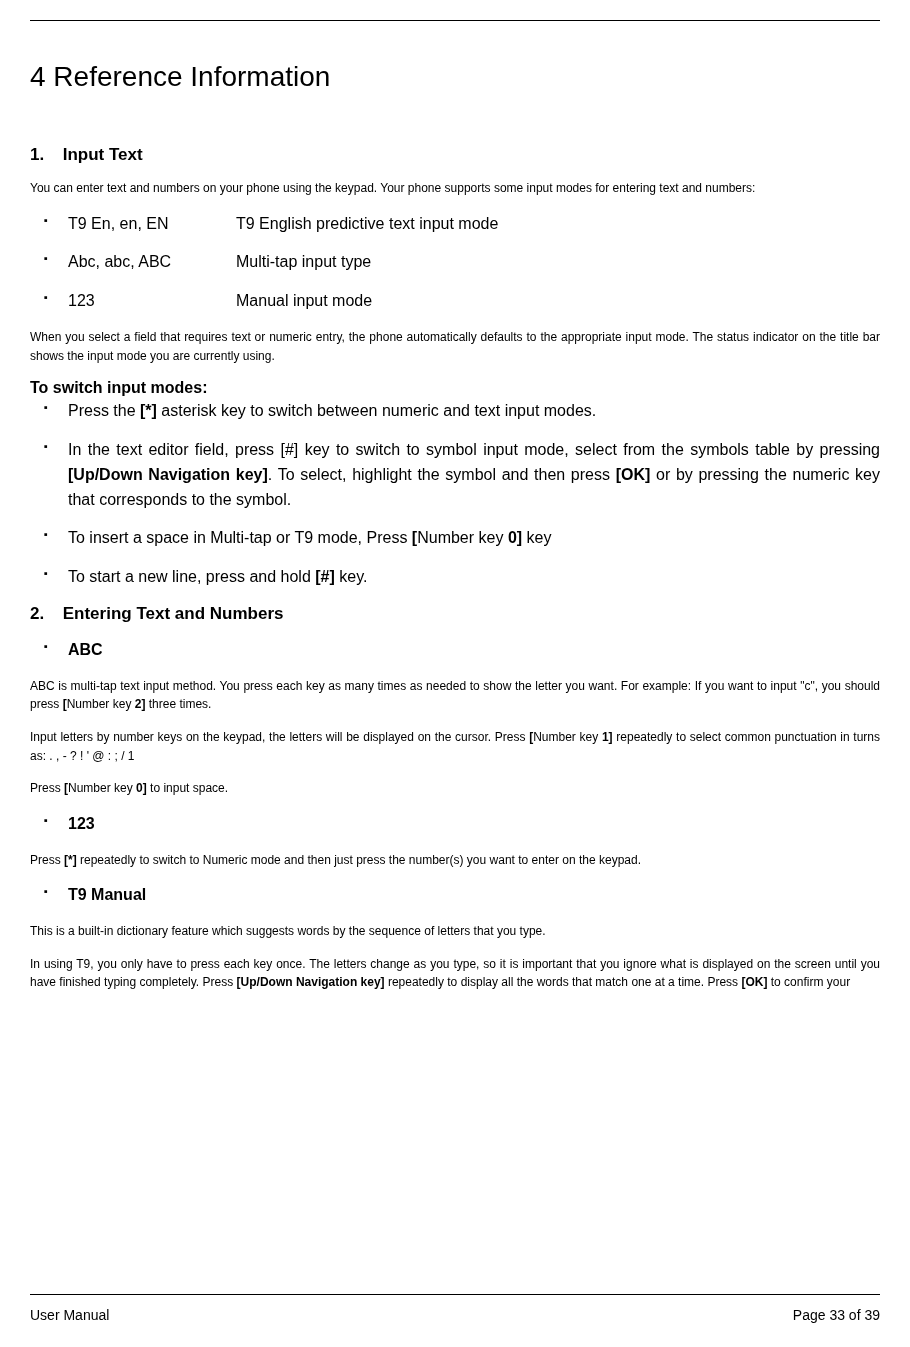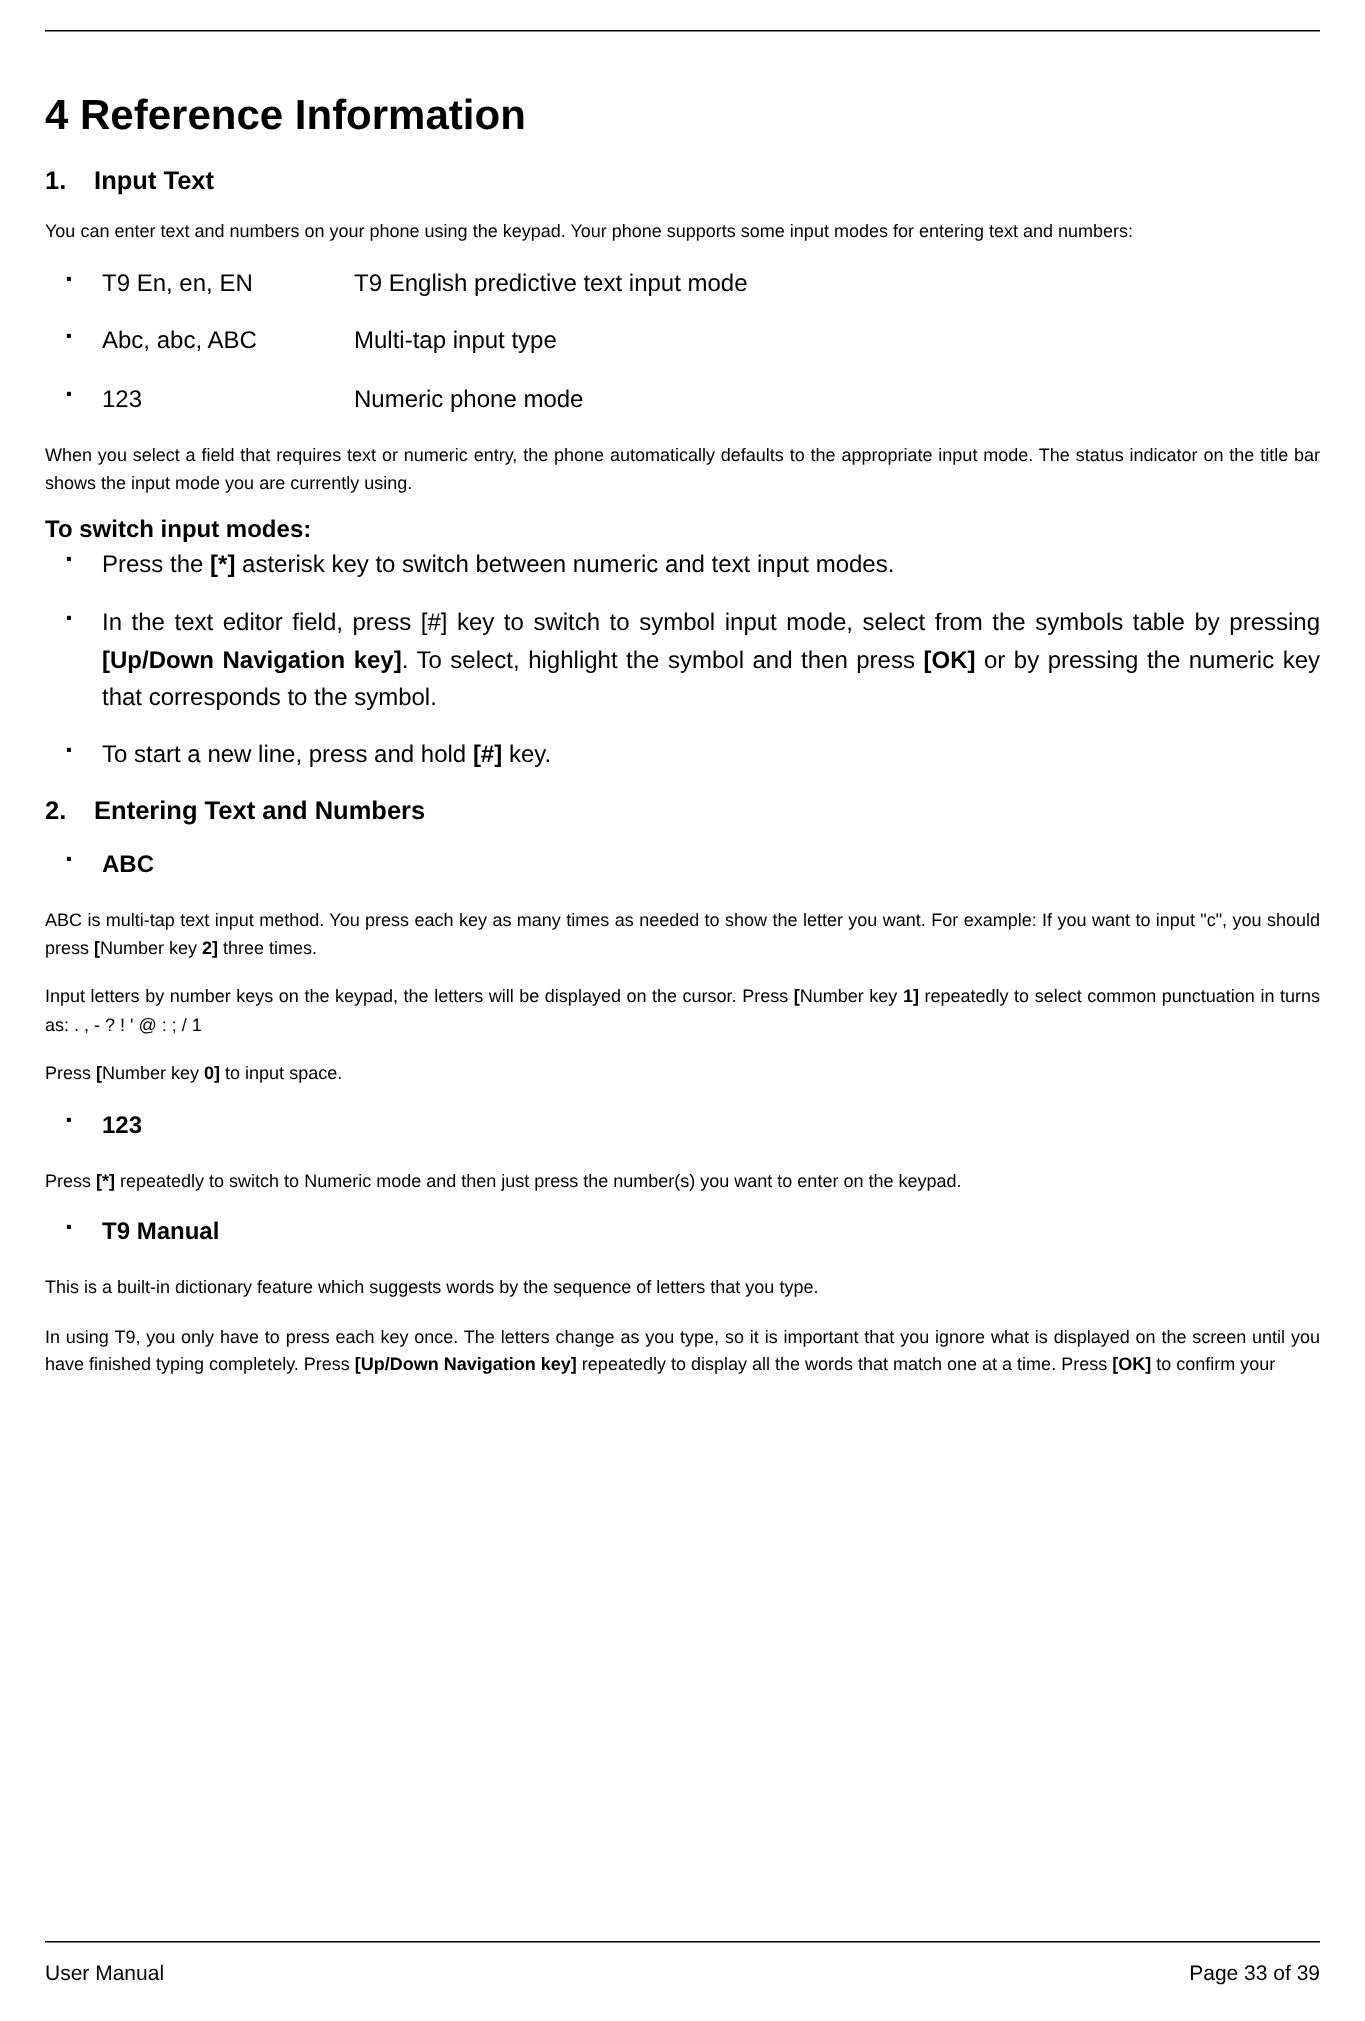--- a/index.html
+++ b/index.html
@@ -15,22 +15,22 @@
       height: 1347px;
       padding: 20px 30px 20px 30px;
       position: relative;
     }
     .top-rule {
       border-top: 1px solid #000;
       margin-bottom: 40px;
     }
     .h1 {
       font-size: 28px;
-      font-weight: bold;
-      margin-bottom: 18px;
+      font-weight: normal;
+      margin-bottom: 52px;
     }
     .h2 {
       font-size: 17px;
       font-weight: bold;
       margin-bottom: 14px;
     }
     .h2 .num {
       display: inline-block;
       width: 28px;
     }
@@ -118,35 +118,38 @@
   </li>
   <li>
     <div class="mode-row">
       <span class="mode-col1">Abc, abc, ABC</span>
       <span class="mode-col2">Multi-tap input type</span>
     </div>
   </li>
   <li>
     <div class="mode-row">
       <span class="mode-col1">123</span>
-      <span class="mode-col2">Numeric phone mode</span>
+      <span class="mode-col2">Manual input mode</span>
     </div>
   </li>
 </ul>
 
 <p class="para">When you select a field that requires text or numeric entry, the phone automatically defaults to the appropriate input mode. The status indicator on the title bar shows the input mode you are currently using.</p>
 
 <p class="bold-para">To switch input modes:</p>
 
 <ul class="bullets">
   <li>
     <span>Press the </span><b>[*]</b><span> asterisk key to switch between numeric and text input modes.</span>
   </li>
   <li>
     <span>In the text editor field, press [#] key to switch to symbol input mode, select from the symbols table by pressing </span><b>[Up/Down Navigation key]</b><span>. To select, highlight the symbol and then press </span><b>[OK]</b><span> or by pressing the numeric key that corresponds to the symbol.</span>
+  </li>
+  <li>
+    <span>To insert a space in Multi-tap or T9 mode, Press </span><b>[</b><span>Number key </span><b>0]</b><span> key</span>
   </li>
   <li>
     <span>To start a new line, press and hold </span><b>[#]</b><span> key.</span>
   </li>
 </ul>
 
 <h2 class="h2">
   <span class="num">2.</span>
   <span>Entering Text and Numbers</span>
 </h2>

